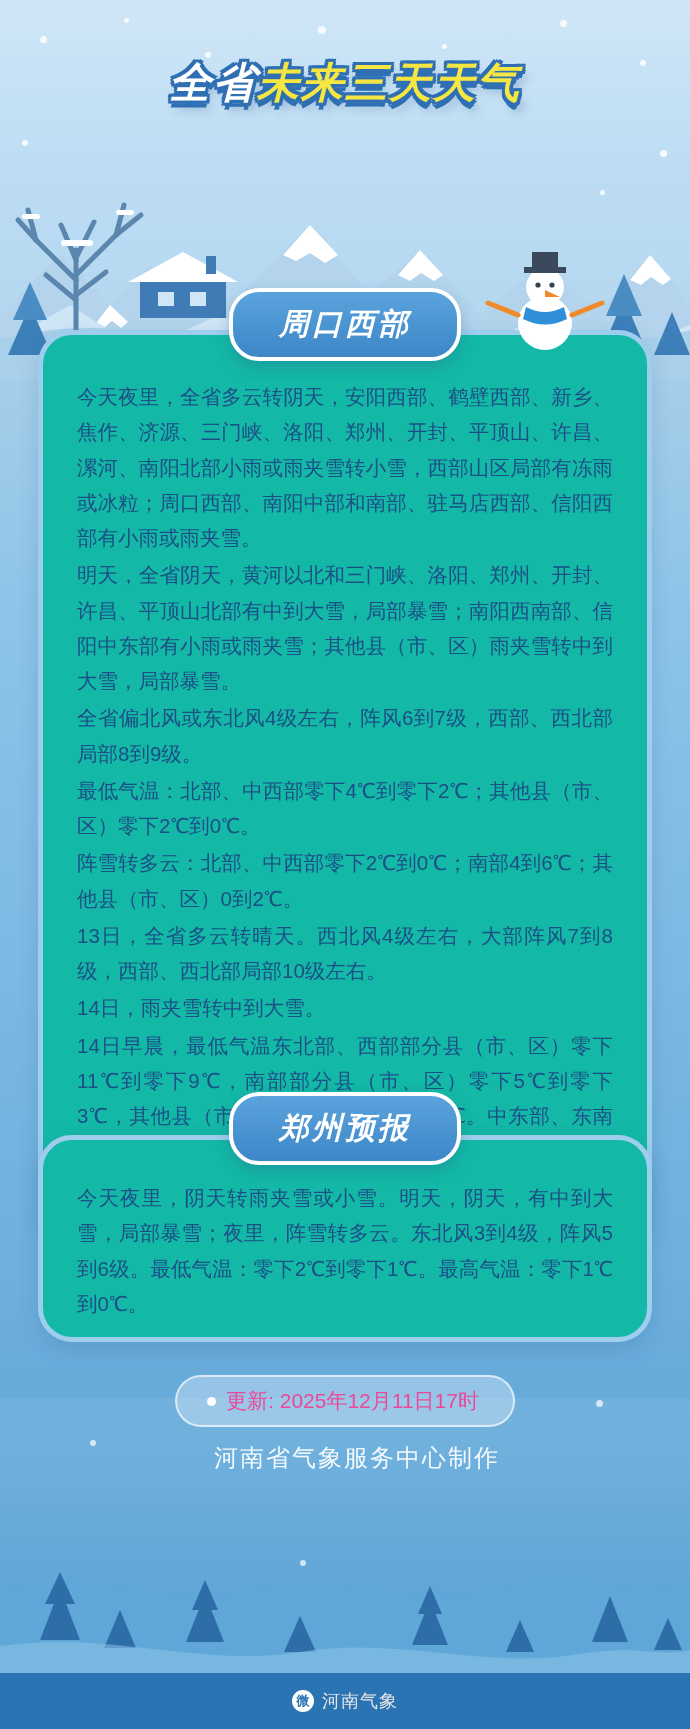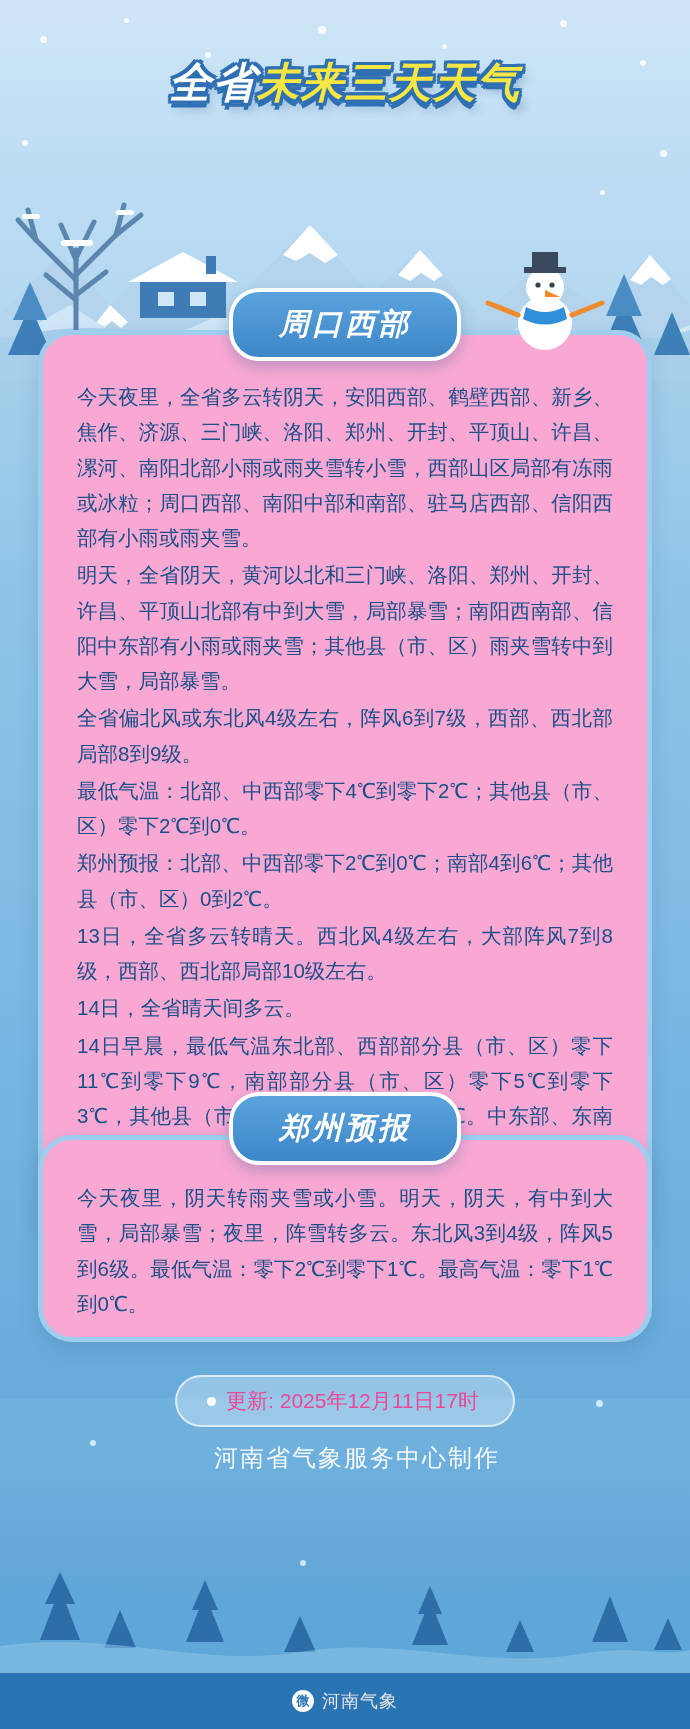--- a/index.html
+++ b/index.html
@@ -84,21 +84,21 @@
     border: 4px solid #ffffff;
     box-shadow: 0 6px 14px rgba(40,85,135,.28);
     white-space: nowrap;
   }
 
   
   .card {
     position: absolute;
     left: 38px;
     width: 614px;
-    background: #f9a8d4;
+    background: #14b8a6;
     border: 5px solid #9ecdee;
     border-radius: 34px;
     box-shadow: 0 8px 20px rgba(40,85,135,.18);
     z-index: 5;
   }
   .card-inner {
     padding: 44px 34px 30px 34px;
   }
   .card p {
     color: #1b4f86;
@@ -297,23 +297,23 @@
 </div>
 
 <div class="badge" id="badge-province">周口西部</div>
 
 <div class="card" id="card-province">
   <div class="card-inner">
     <p>今天夜里，全省多云转阴天，安阳西部、鹤壁西部、新乡、焦作、济源、三门峡、洛阳、郑州、开封、平顶山、许昌、漯河、南阳北部小雨或雨夹雪转小雪，西部山区局部有冻雨或冰粒；周口西部、南阳中部和南部、驻马店西部、信阳西部有小雨或雨夹雪。</p>
     <p>明天，全省阴天，黄河以北和三门峡、洛阳、郑州、开封、许昌、平顶山北部有中到大雪，局部暴雪；南阳西南部、信阳中东部有小雨或雨夹雪；其他县（市、区）雨夹雪转中到大雪，局部暴雪。</p>
     <p>全省偏北风或东北风4级左右，阵风6到7级，西部、西北部局部8到9级。</p>
     <p>最低气温：北部、中西部零下4℃到零下2℃；其他县（市、区）零下2℃到0℃。</p>
-    <p>郑州预报：北部、中西部零下2℃到0℃；南部4到6℃；其他县（市、区）0到2℃。</p>
+    <p>阵雪转多云：北部、中西部零下2℃到0℃；南部4到6℃；其他县（市、区）0到2℃。</p>
     <p>13日，全省多云转晴天。西北风4级左右，大部阵风7到8级，西部、西北部局部10级左右。</p>
-    <p>14日，全省晴天间多云。</p>
+    <p>14日，雨夹雪转中到大雪。</p>
     <p>14日早晨，最低气温东北部、西部部分县（市、区）零下11℃到零下9℃，南部部分县（市、区）零下5℃到零下3℃，其他县（市、区）零下8℃到零下6℃。中东部、东南部、西部、东北部部分县（市、区）气温降幅超过10℃，将出现寒潮天气。</p>
   </div>
 </div>
 
 <div class="badge" id="badge-zhengzhou">郑州预报</div>
 
 <div class="card" id="card-zhengzhou">
   <div class="card-inner">
     <p>今天夜里，阴天转雨夹雪或小雪。明天，阴天，有中到大雪，局部暴雪；夜里，阵雪转多云。东北风3到4级，阵风5到6级。最低气温：零下2℃到零下1℃。最高气温：零下1℃到0℃。</p>
   </div>

